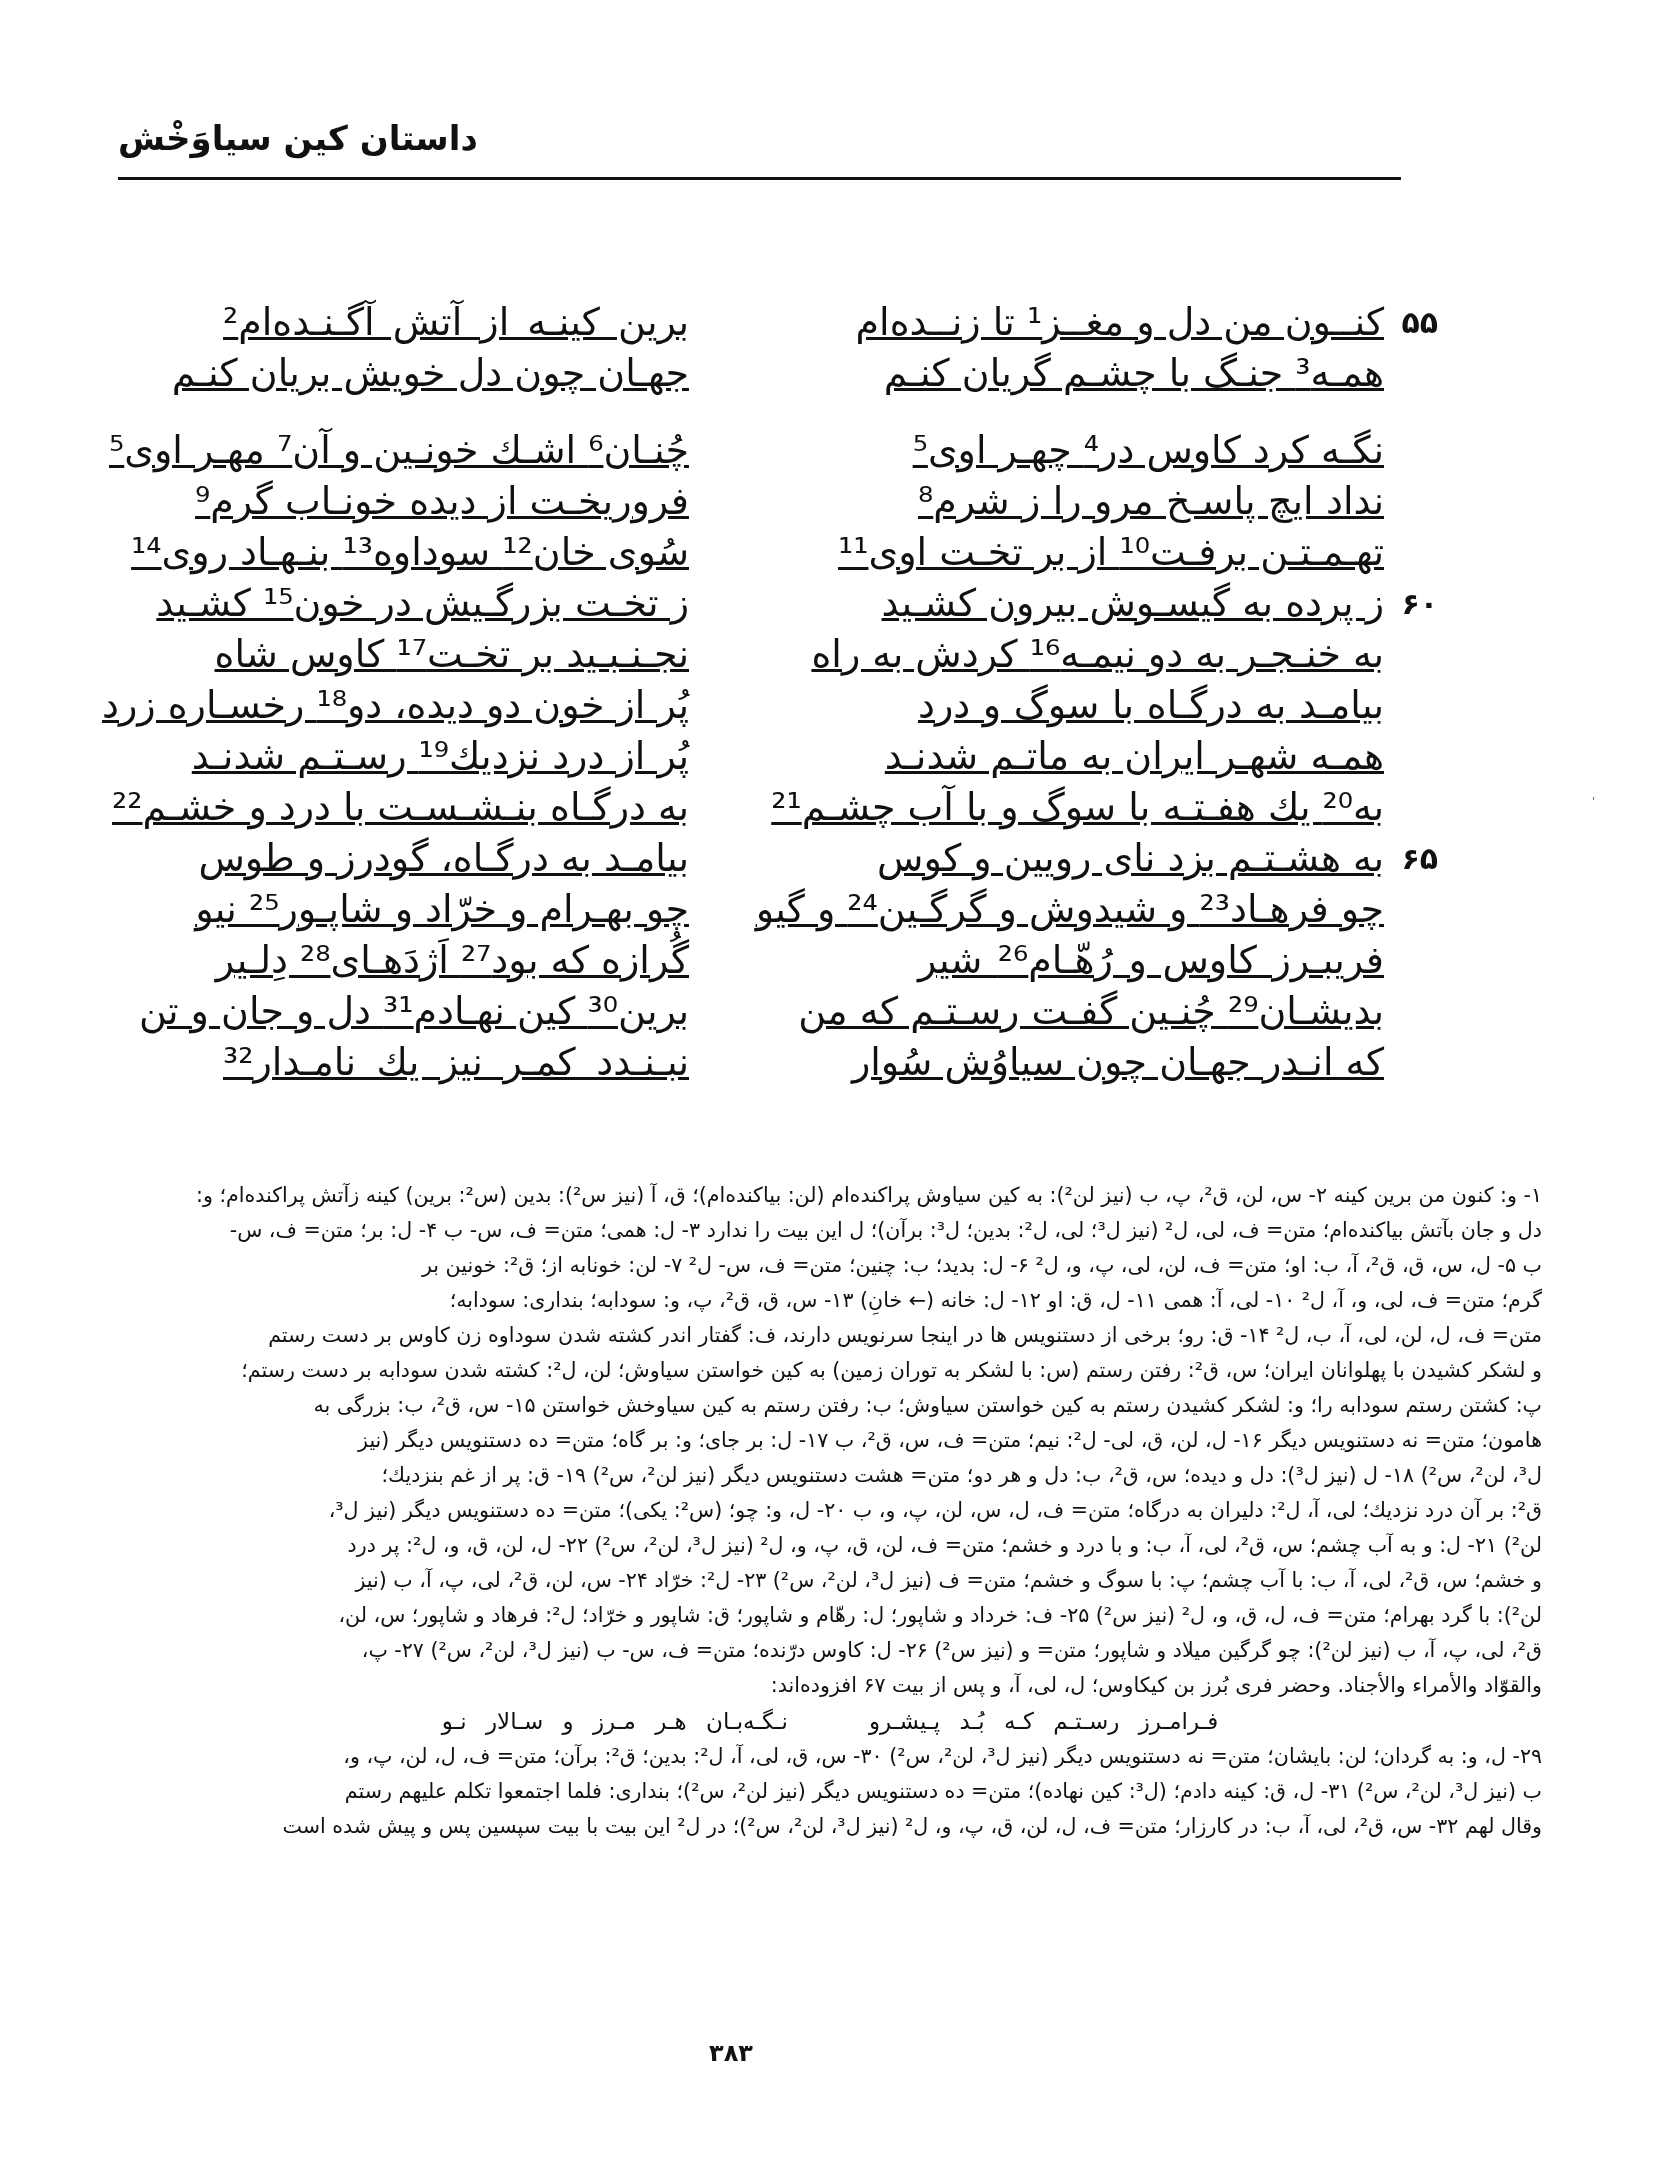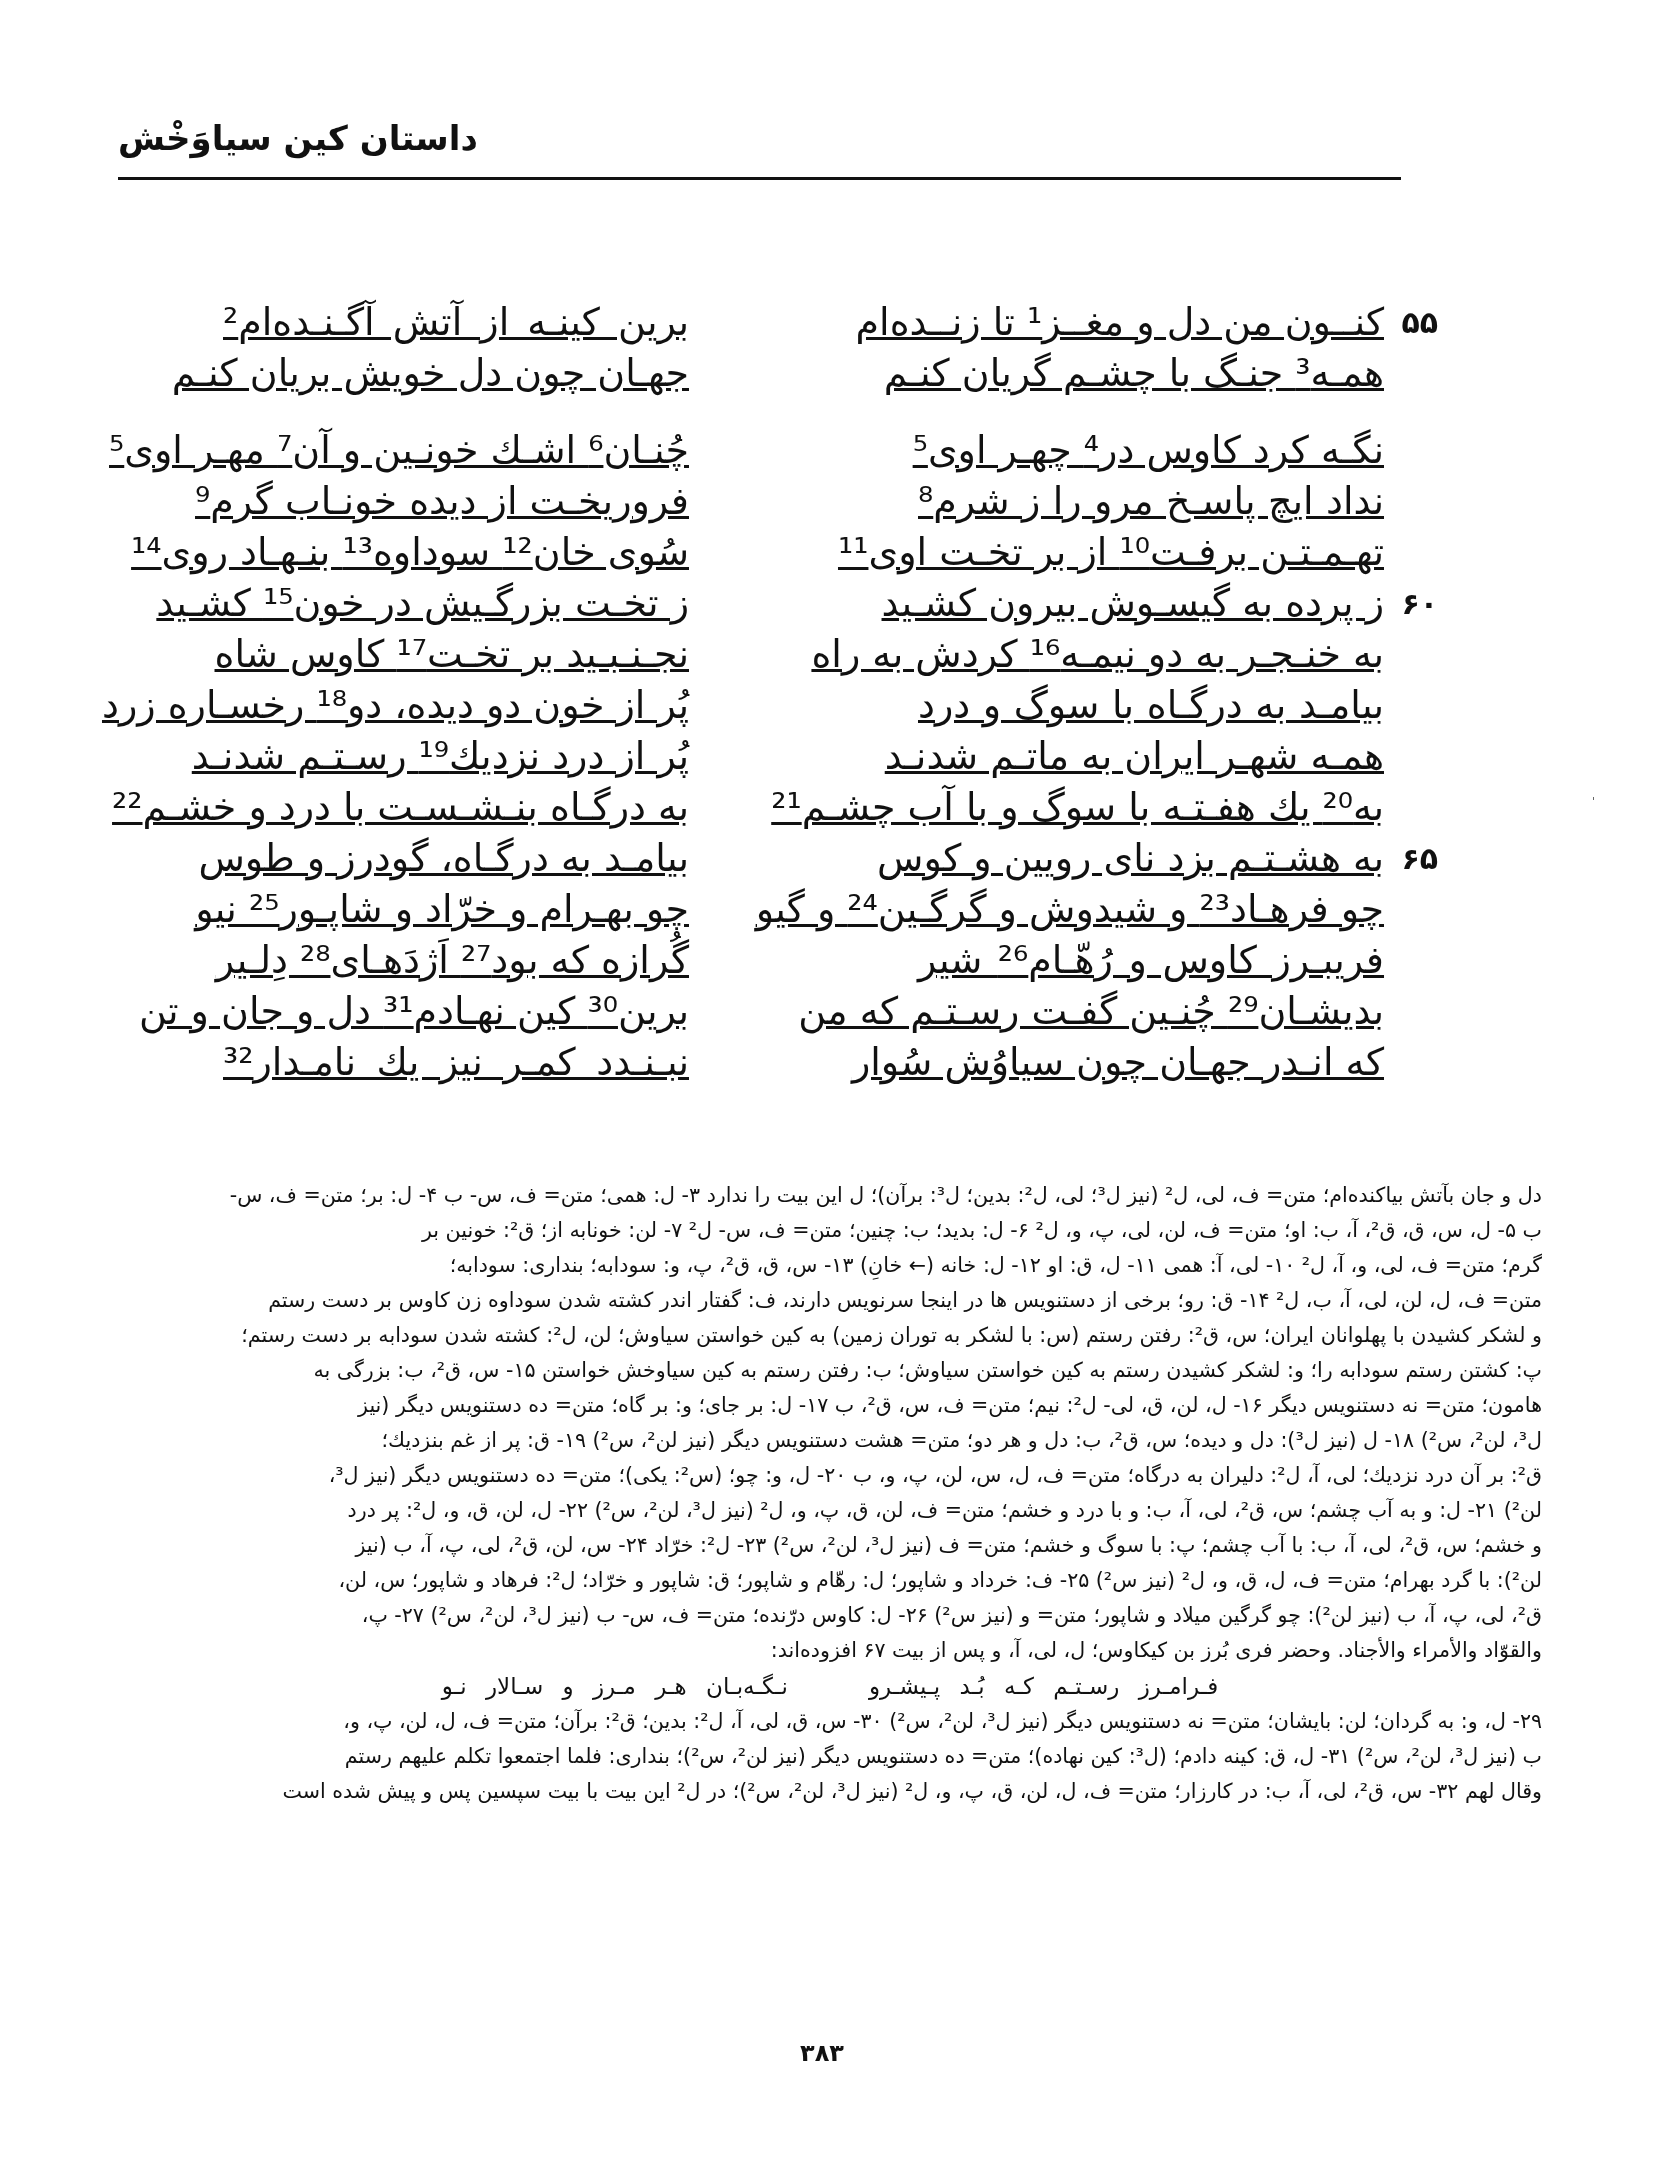--- a/index.html
+++ b/index.html
@@ -39,21 +39,21 @@
       direction: rtl; font-size: 20.6px; line-height: 35px;
       text-align: justify; font-family: "DejaVu Sans", sans-serif;
     }
     .fn-line { white-space: nowrap; overflow: hidden; height: 35px; }
     .fn-verse {
       text-align: center; font-size: 23px; line-height: 36px;
       white-space: nowrap; word-spacing: 12px;
     }
     .page-number {
       position: absolute; left: 709px; top: 2039px; width: 135px;
-      text-align: right; font-size: 24px; font-weight: bold;
+      text-align: left; font-size: 24px; font-weight: bold;
     }
     .margin-tick {
       position: absolute; left: 1593px; top: 797px; width: 1.4px; height: 2.7px; background: #666;
     }
   </style>
 </head>
 <body>
 
 <div class="header-title">داستان کین سیاوَخْش</div>
 <div class="header-rule"></div>
@@ -131,20 +131,21 @@
       <div class="hemistich">برین³⁰ کین نهـادم³¹ دل و جان و تن</div>
     </div>
     <div class="couplet">
       <span class="verse-num"></span>
       <div class="hemistich">که انـدر جهـان چون سیاوُش سُوار</div>
       <div class="hemistich">نبـنـدد کمـر نیز یك نامـدار³²</div>
     </div>
   </div>
 
 <div class="footnotes" id="footnotes">
+    <div class="fn-line">۱- و: کنون من برین کینه    ۲- س، لن، ق²، پ، ب (نیز لن²): به کین سیاوش پراکنده‌ام (لن: بیاکنده‌ام)؛ ق، آ (نیز س²): بدین (س²: برین) کینه زآتش پراکنده‌ام؛ و:</div>
     <div class="fn-line">دل و جان بآتش بیاکنده‌ام؛ متن= ف، لی، ل² (نیز ل³؛ لی، ل²: بدین؛ ل³: برآن)؛ ل این بیت را ندارد    ۳- ل: همی؛ متن= ف، س- ب    ۴- ل: بر؛ متن= ف، س-</div>
     <div class="fn-line">ب    ۵- ل، س، ق، ق²، آ، ب: او؛ متن= ف، لن، لی، پ، و، ل²    ۶- ل: بدید؛ ب: چنین؛ متن= ف، س- ل²    ۷- لن: خونابه از؛ ق²: خونین بر</div>
     <div class="fn-line">گرم؛ متن= ف، لی، و، آ، ل²    ۱۰- لی، آ: همی    ۱۱- ل، ق: او    ۱۲- ل: خانه (← خانِ)    ۱۳- س، ق، ق²، پ، و: سودابه؛ بنداری: سودابه؛</div>
     <div class="fn-line">متن= ف، ل، لن، لی، آ، ب، ل²    ۱۴- ق: رو؛ برخی از دستنویس ها در اینجا سرنویس دارند، ف: گفتار اندر کشته شدن سوداوه زن کاوس بر دست رستم</div>
     <div class="fn-line">و لشکر کشیدن با پهلوانان ایران؛ س، ق²: رفتن رستم (س: با لشکر به توران زمین) به کین خواستن سیاوش؛ لن، ل²: کشته شدن سودابه بر دست رستم؛</div>
     <div class="fn-line">پ: کشتن رستم سودابه را؛ و: لشکر کشیدن رستم به کین خواستن سیاوش؛ ب: رفتن رستم به کین سیاوخش خواستن    ۱۵- س، ق²، ب: بزرگی به</div>
     <div class="fn-line">هامون؛ متن= نه دستنویس دیگر    ۱۶- ل، لن، ق، لی- ل²: نیم؛ متن= ف، س، ق²، ب    ۱۷- ل: بر جای؛ و: بر گاه؛ متن= ده دستنویس دیگر (نیز</div>
     <div class="fn-line">ل³، لن²، س²)    ۱۸- ل (نیز ل³): دل و دیده؛ س، ق²، ب: دل و هر دو؛ متن= هشت دستنویس دیگر (نیز لن²، س²)    ۱۹- ق: پر از غم بنزدیك؛</div>
     <div class="fn-line">ق²: بر آن درد نزدیك؛ لی، آ، ل²: دلیران به درگاه؛ متن= ف، ل، س، لن، پ، و، ب    ۲۰- ل، و: چو؛ (س²: یکی)؛ متن= ده دستنویس دیگر (نیز ل³،</div>
     <div class="fn-line">لن²)    ۲۱- ل: و به آب چشم؛ س، ق²، لی، آ، ب: و با درد و خشم؛ متن= ف، لن، ق، پ، و، ل² (نیز ل³، لن²، س²)    ۲۲- ل، لن، ق، و، ل²: پر درد</div>

